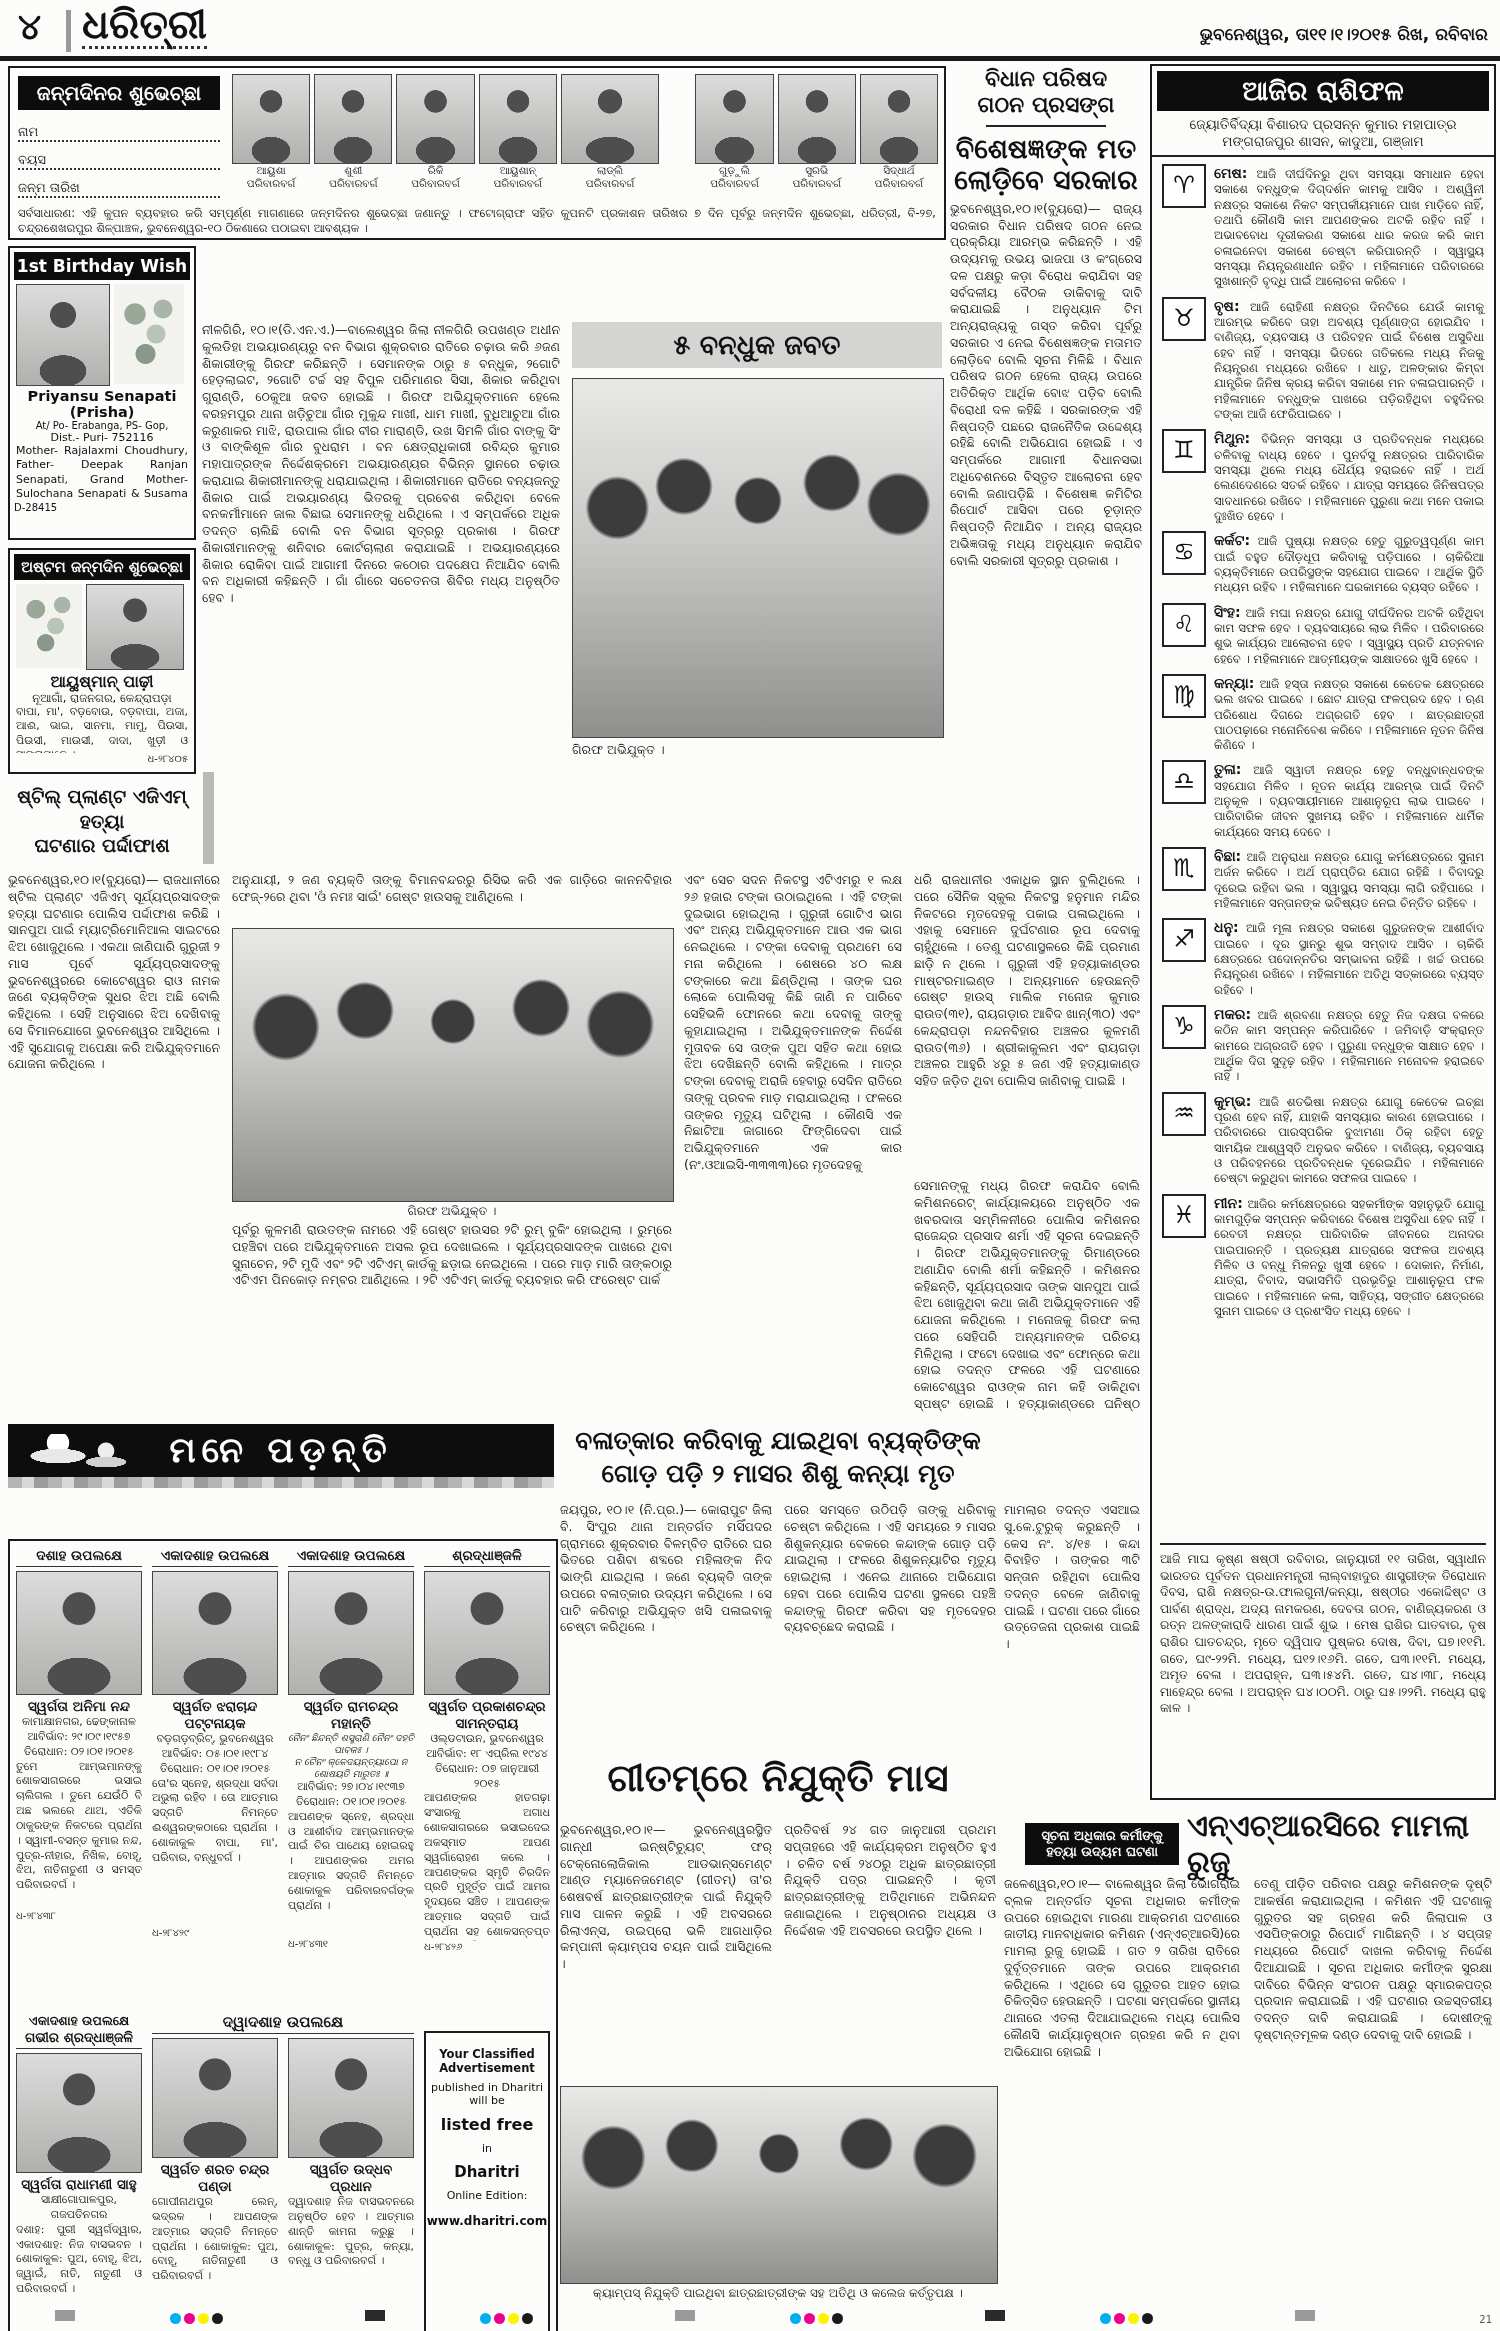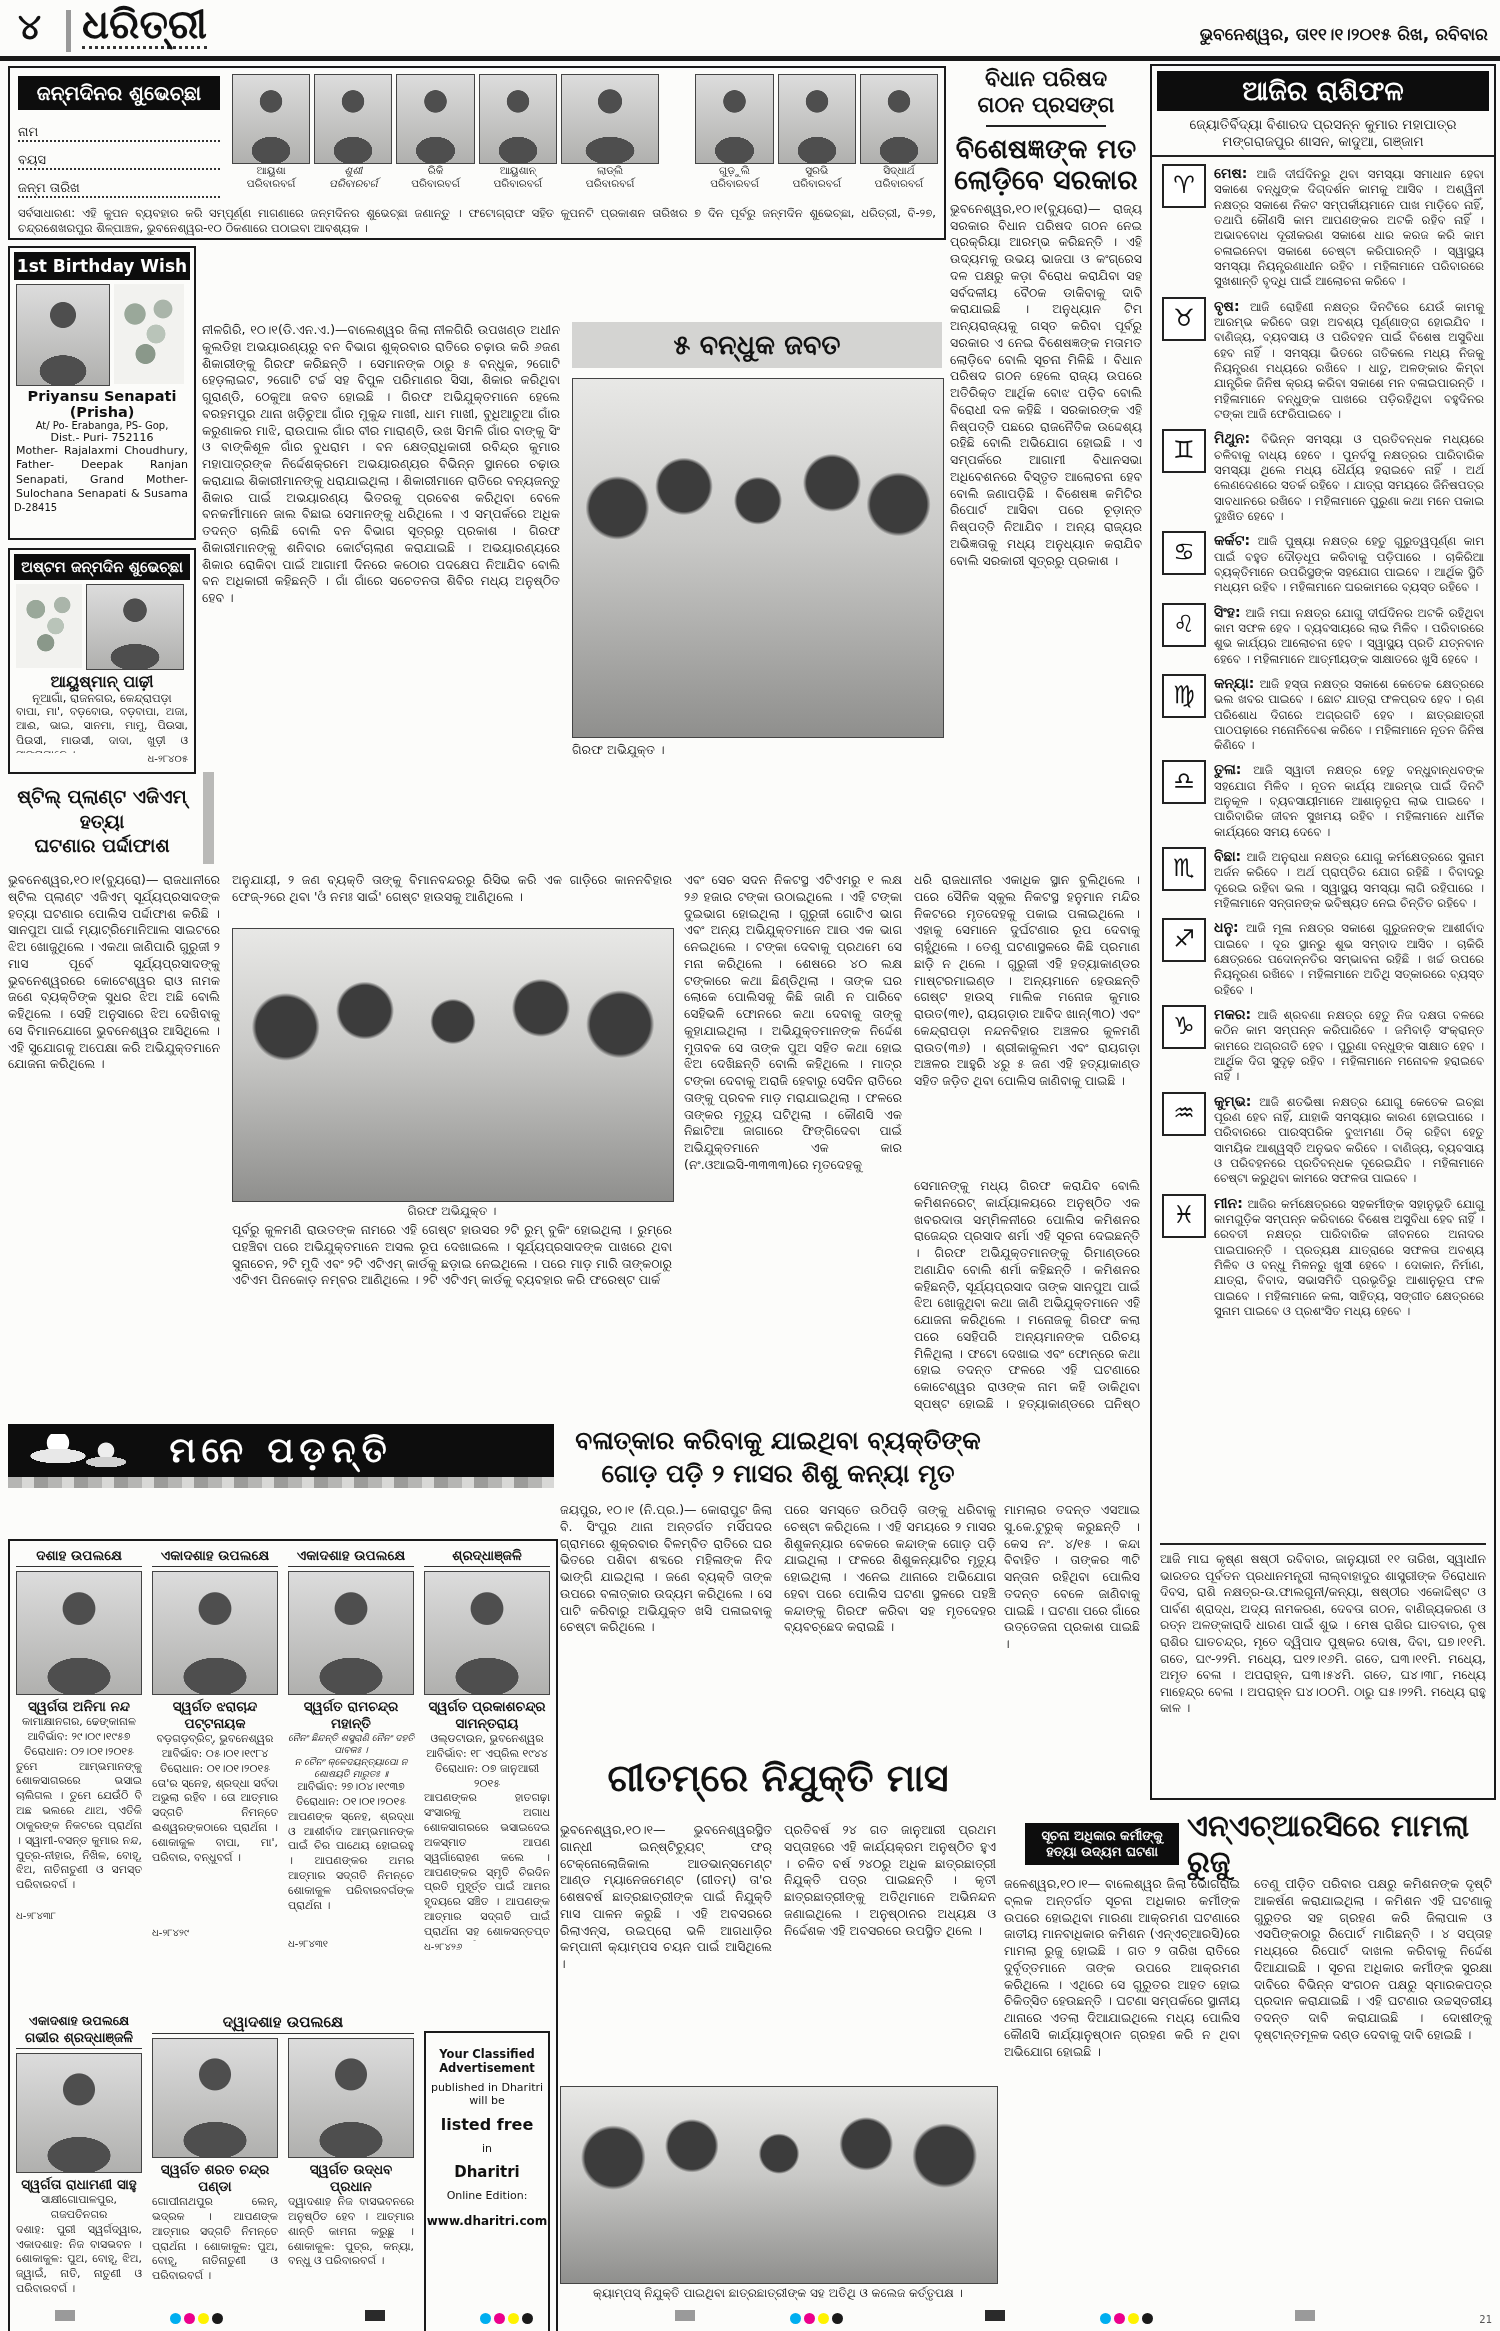--- a/index.html
+++ b/index.html
@@ -66,21 +66,21 @@
     <div class="abs dotted" style="left:8px;top:56px;width:202px;font-size:13px;">ନାମ</div>
     <div class="abs dotted" style="left:8px;top:84px;width:202px;font-size:13px;">ବୟସ</div>
     <div class="abs dotted" style="left:8px;top:112px;width:202px;font-size:13px;">ଜନ୍ମ ତାରିଖ</div>
 
     <div class="abs" style="left:222px;top:6px;width:706px;height:128px;display:flex;gap:4px;">
       <div style="width:85px;" class="c">
           <div class="photo" style="height:88px;"></div>
           <div style="font-size:10.5px;">ଆୟୁଶା</div>
           <div style="font-size:10.5px;">ପରିବାରବର୍ଗ</div>
         </div>
-      <div style="width:85px;font-style:italic;" class="c">
+      <div style="width:85px;" class="c">
           <div class="photo" style="height:88px;"></div>
           <div style="font-size:10.5px;">ଶୁଶୀ</div>
           <div style="font-size:10.5px;">ପରିବାରବର୍ଗ</div>
         </div>
       <div style="width:85px;" class="c">
           <div class="photo" style="height:88px;"></div>
           <div style="font-size:10.5px;">ରିକି</div>
           <div style="font-size:10.5px;">ପରିବାରବର୍ଗ</div>
         </div>
       <div style="width:85px;" class="c">

